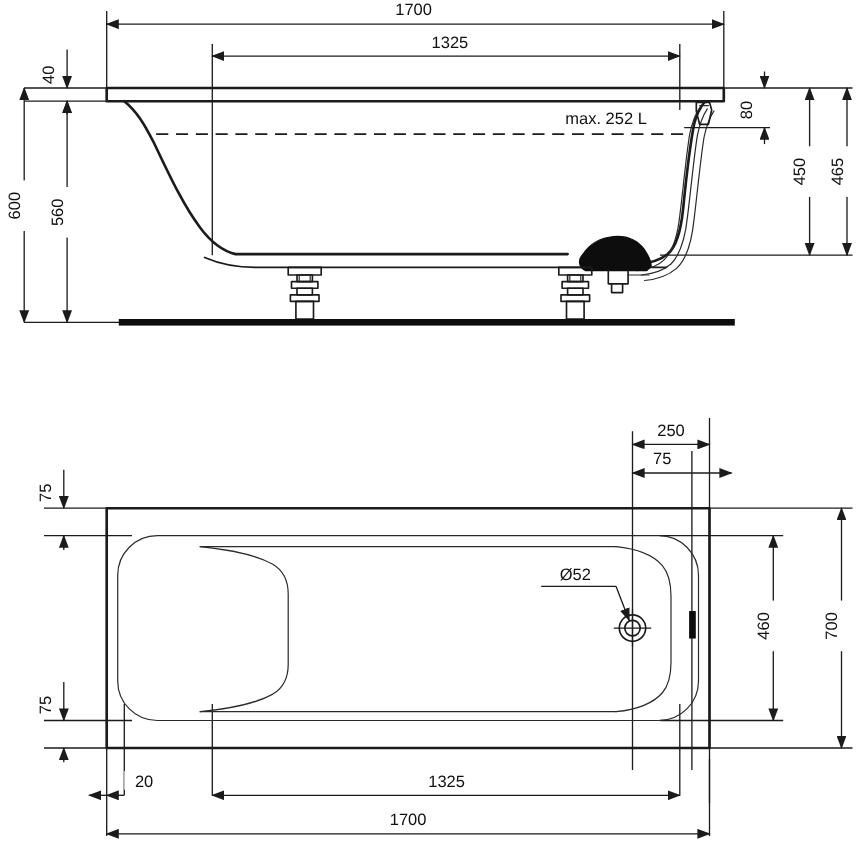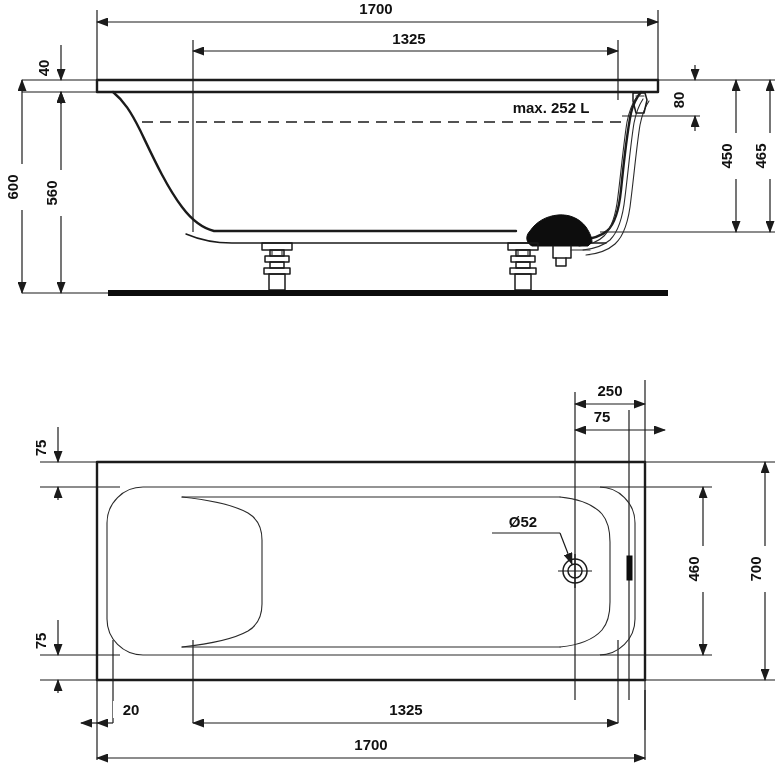--- a/index.html
+++ b/index.html
@@ -2,21 +2,21 @@
 <html><head>
 <meta charset="utf-8">
 <title>Bathtub Technical Drawing</title>
 <style>
   html,body{margin:0;padding:0;background:#ffffff;}
   body{
     width:779px;height:771px;
     font-family:"Liberation Sans","DejaVu Sans",sans-serif;
     overflow:hidden;
   }
-  #sheet{position:relative;width:779px;height:771px;background:#fff;font-weight:bold;}
+  #sheet{position:relative;width:779px;height:771px;background:#fff;}
   svg#dwg{display:block;width:779px;height:771px;}
   .obj{fill:none;stroke:#1b1b1b;stroke-width:2.4;stroke-linejoin:round;stroke-linecap:round;}
   .obj-thin{fill:none;stroke:#1b1b1b;stroke-width:1.5;stroke-linejoin:round;stroke-linecap:round;}
   .obj-hair{fill:none;stroke:#2a2a2a;stroke-width:1.1;stroke-linejoin:round;stroke-linecap:round;}
   .dimline{fill:none;stroke:#1b1b1b;stroke-width:1.2;}
   .extline{fill:none;stroke:#1b1b1b;stroke-width:1.2;}
   .dash{fill:none;stroke:#1b1b1b;stroke-width:1.6;stroke-dasharray:11 7;}
   .floor{fill:#0d0d0d;stroke:none;}
   .solidfill{fill:#0d0d0d;stroke:#0d0d0d;stroke-width:1;}
   .arrowfill{fill:#1b1b1b;stroke:none;}

